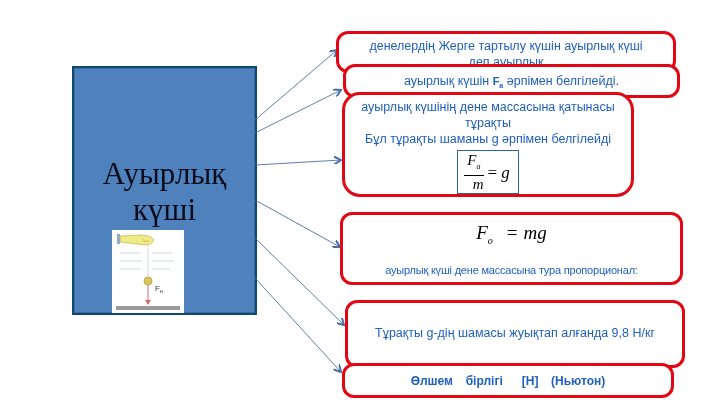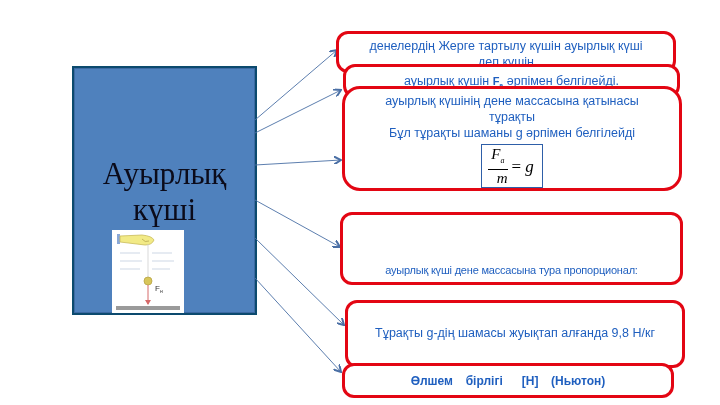--- a/index.html
+++ b/index.html
@@ -47,21 +47,21 @@
       border-radius: 12px;
       background: #ffffff;
       box-sizing: border-box;
       color: #1f5fbf;
       text-align: center;
       font-size: 12.5px;
       line-height: 16px;
     }
     .box1 { left: 336px; top: 11px; width: 340px; height: 42px; padding-top: 4px; margin-top: 20px; }
     .box2 { left: 343px; top: 64px; width: 337px; height: 34px; padding-top: 6px; }
-    .box3 { left: 342px; top: 86px; width: 340px; height: 105px; padding-top: 4px; border-radius: 18px; }
+    .box3 { left: 342px; top: 92px; width: 292px; height: 105px; padding-top: 4px; border-radius: 18px; }
     .box4 { left: 340px; top: 212px; width: 343px; height: 73px; }
     .box5 { left: 345px; top: 300px; width: 340px; height: 68px; padding-top: 22px; }
     .box6 { left: 342px; top: 363px; width: 332px; height: 35px; padding-top: 7px; }
 
     .sub-a {
       font-weight: bold;
       font-size: 11px;
     }
     .sub-a sub { font-size: 7px; }
 
@@ -155,40 +155,43 @@
     <line x1="255" y1="133" x2="341" y2="90"></line>
     <line x1="255" y1="165" x2="341" y2="160"></line>
     <line x1="255" y1="200" x2="340" y2="247"></line>
     <line x1="255" y1="238" x2="344" y2="325"></line>
     <line x1="255" y1="278" x2="341" y2="372"></line>
   </g>
 </svg>
 
 <div class="box box1">
   <div>денелердің Жерге тартылу күшін ауырлық күші</div>
-  <div>деп күшін</div>
+  <div>деп ауырлық</div>
 </div>
 
 <div class="box box2">
   <span>ауырлық күшін </span><span class="sub-a"><span>F</span><sub>а</sub></span><span> әрпімен белгілейді.</span>
 </div>
 
 <div class="box box3">
   <div>ауырлық күшінің дене массасына қатынасы</div>
   <div>тұрақты</div>
   <div>Бұл тұрақты шаманы g әрпімен белгілейді</div>
   <div class="formula-frame">
     <span class="frac">
       <span class="num"><span>F</span><sub>a</sub></span>
       <span class="den">m</span>
     </span><span class="eq">=</span><span class="g">g</span>
   </div>
 </div>
 
 <div class="box box4">
+  <div class="formula-main">
+    <span>F</span><sub>o</sub><span class="eq2">=</span><span>mg</span>
+  </div>
   <div class="box4-caption">ауырлық күші дене массасына тура пропорционал:</div>
 </div>
 
 <div class="box box5">
   <div>Тұрақты g-дің шамасы жуықтап алғанда 9,8 Н/кг</div>
 </div>
 
 <div class="box box6">
   <span class="unit" style="white-space:pre;">Өлшем  бірлігі   [Н]  (Ньютон)</span>
 </div>

